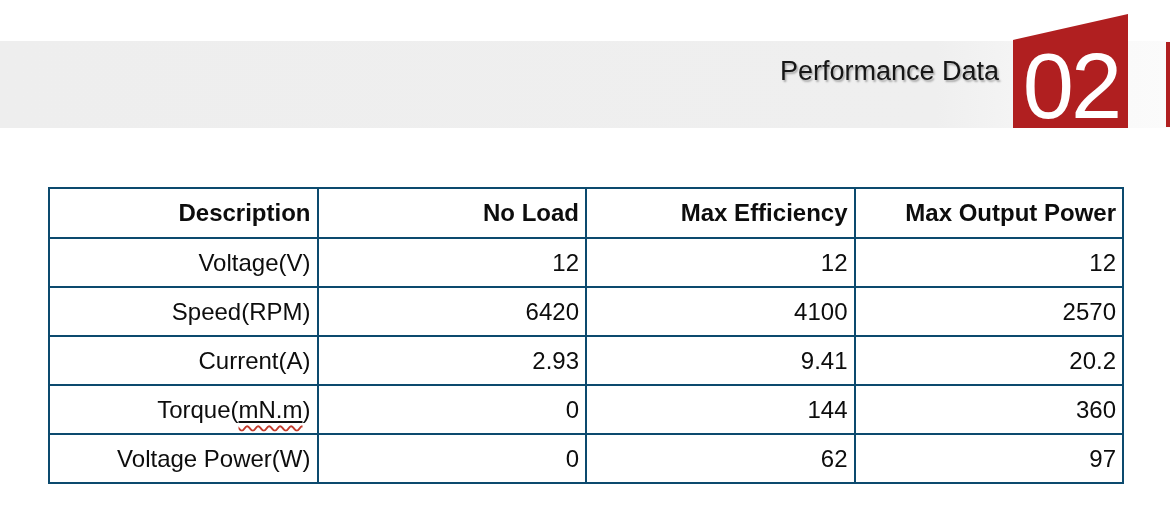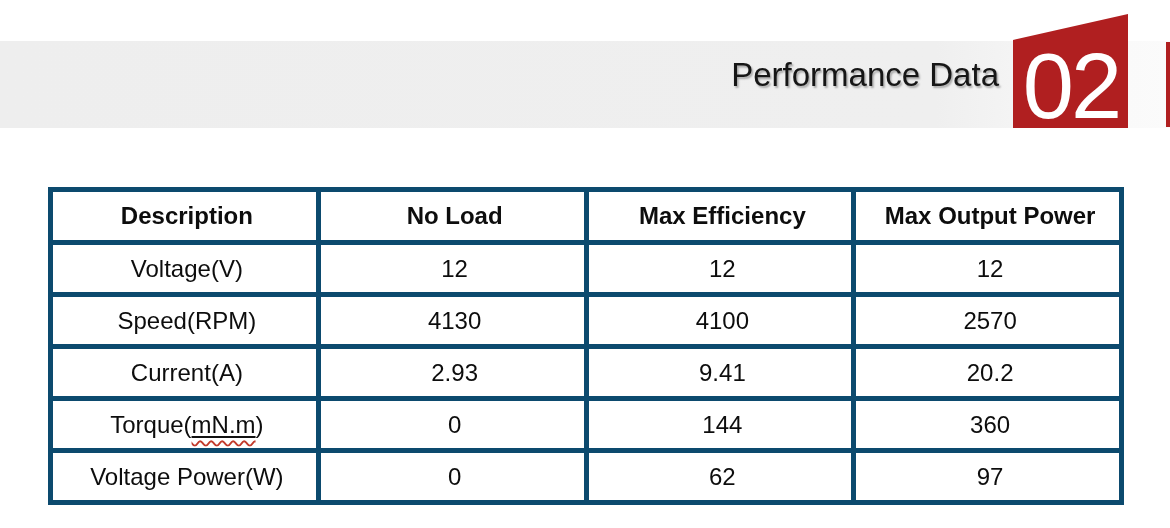--- a/index.html
+++ b/index.html
@@ -10,21 +10,21 @@
   }
   .slide{position:absolute;inset:0;}
 
   
   .band{
     position:absolute;left:0;top:41px;width:1170px;height:87px;
     background:linear-gradient(to right,#eeeeee 0%,#efefef 80%,#f9f9f9 93%,#fbfbfb 100%);
   }
   .page-title{
     position:absolute;top:58px;right:171px;
-    font-size:33px;line-height:1;color:#161616;letter-spacing:0;
+    font-size:27px;line-height:1;color:#161616;letter-spacing:0;
     text-shadow:1.5px 1.5px 2px rgba(0,0,0,0.30);
     white-space:nowrap;
   }
   .badge{
     position:absolute;left:1013px;top:14px;width:91px;height:114px;
   }
   .badge svg{display:block;}
   .badge text{
     font-family:"Liberation Sans","DejaVu Sans",sans-serif;
     font-weight:400;letter-spacing:-3px;
@@ -33,23 +33,23 @@
     position:absolute;right:0;top:42px;width:4px;height:85px;
   }
 
   
   table.perf{
     position:absolute;left:48px;top:187px;width:1076px;
     border-collapse:collapse;table-layout:fixed;
     font-size:24px;color:#0d0d0d;
   }
   table.perf th, table.perf td{
-    border:5px solid #0c4a6e;
+    border:2px solid #0c4a6e;
     padding:0 6px 0 11px;
-    text-align:center;vertical-align:middle;
+    text-align:right;vertical-align:middle;
     overflow:hidden;white-space:nowrap;
   }
   table.perf th{height:48px;font-weight:700;}
   table.perf td{height:47px;font-weight:400;}
 
   
   .wavy{
     text-decoration-line:underline;
     text-decoration-style:wavy;
     text-decoration-color:#c23a2b;
@@ -100,21 +100,21 @@
     </thead>
     <tbody>
       <tr>
         <td>Voltage(V)</td>
         <td>12</td>
         <td>12</td>
         <td>12</td>
       </tr>
       <tr>
         <td>Speed(RPM)</td>
-        <td>4130</td>
+        <td>6420</td>
         <td>4100</td>
         <td>2570</td>
       </tr>
       <tr>
         <td>Current(A)</td>
         <td>2.93</td>
         <td>9.41</td>
         <td>20.2</td>
       </tr>
       <tr>

